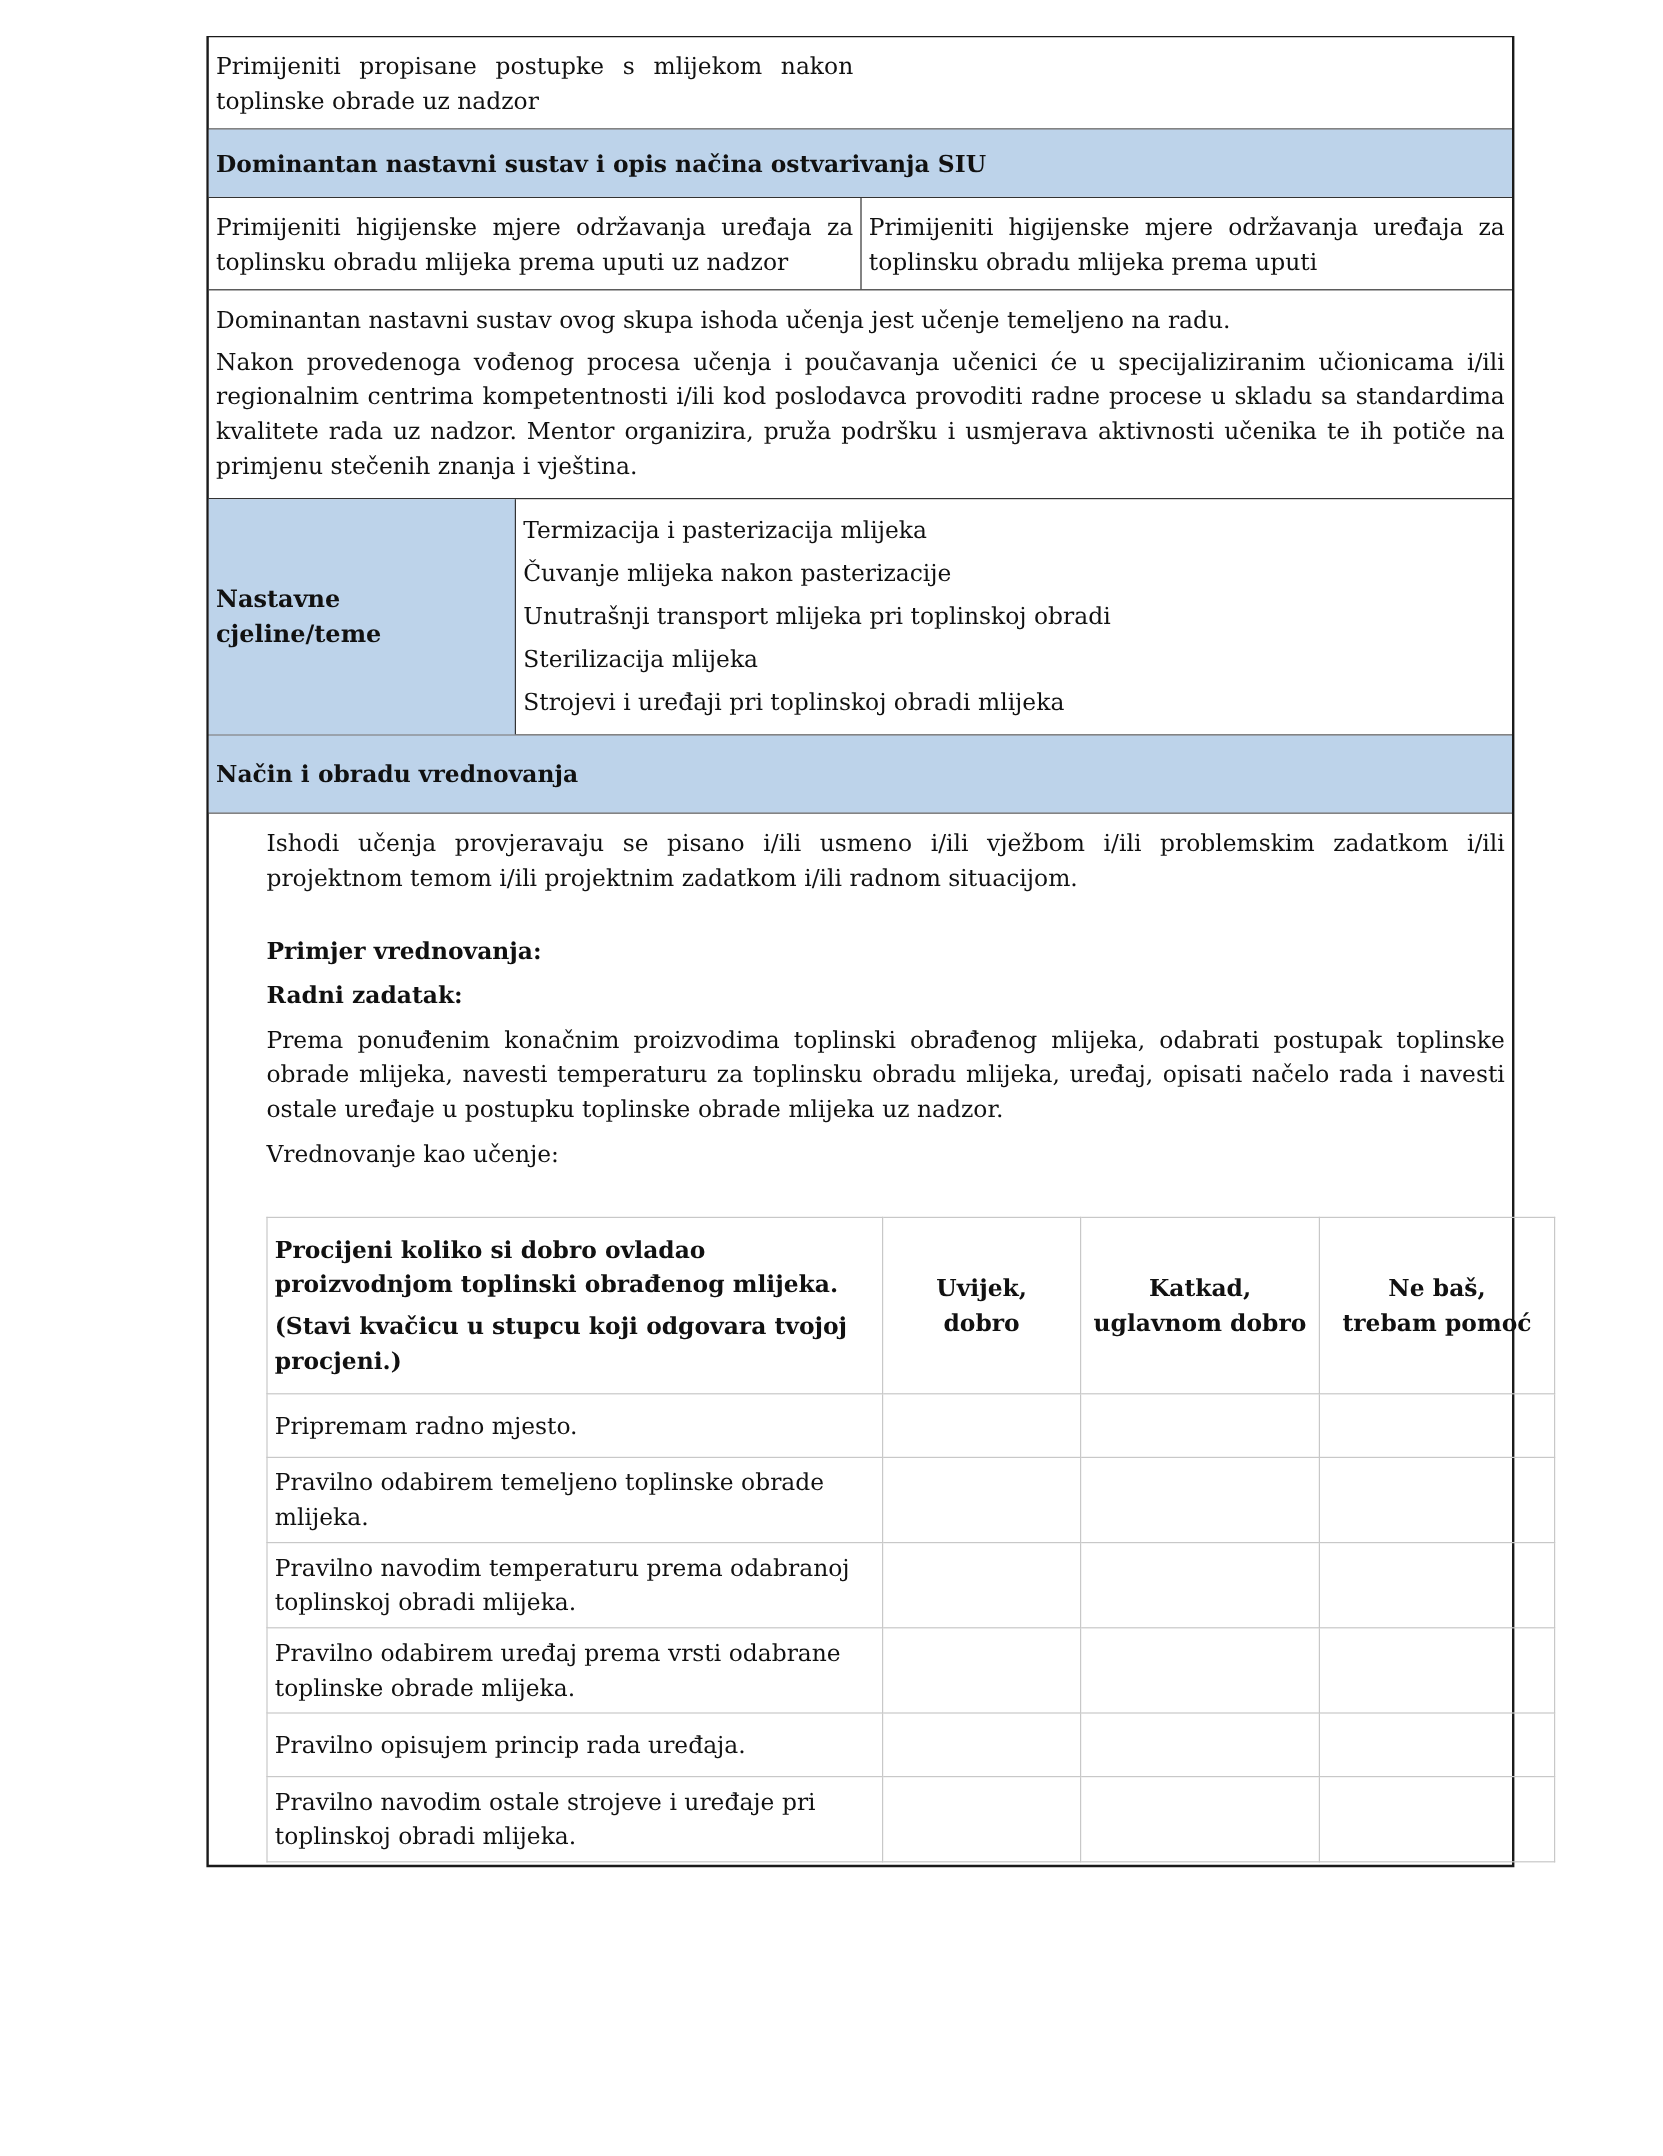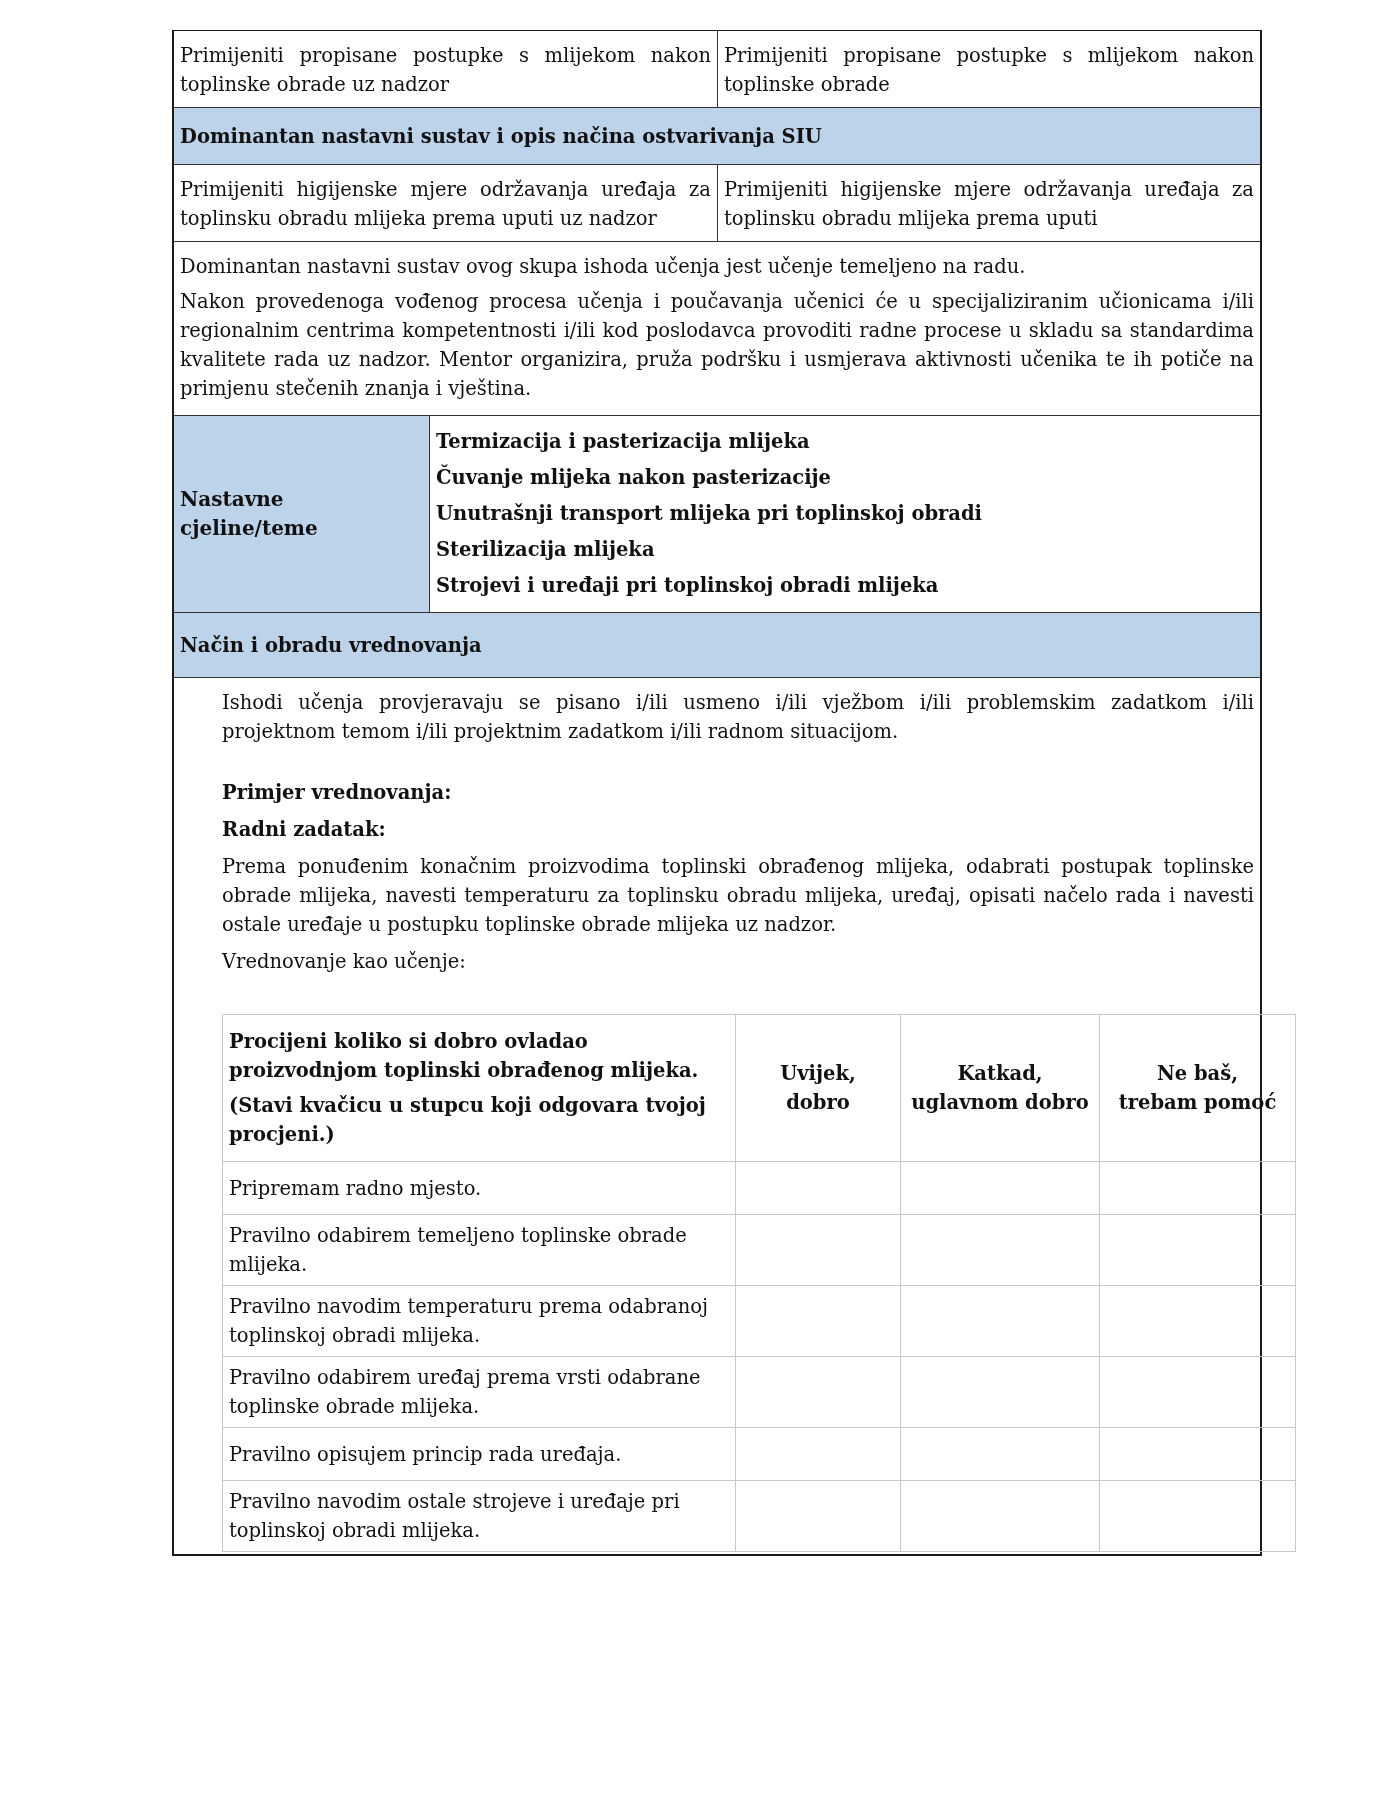--- a/index.html
+++ b/index.html
@@ -18,21 +18,21 @@
     .row:last-child { border-bottom: none; }
     .cell { box-sizing: border-box; padding: 10px 6px 8px 6px; font-size: 19.5px; line-height: 29px; }
     .half { width: 50%; text-align: justify; text-align-last: left; }
     .half + .half { border-left: 1.5px solid #333; }
     .hdr { background: #bdd3ea; font-weight: bold; width: 100%; }
     .hdr.h1 { height: 56px; display: flex; align-items: center; padding: 0 6px; }
     .hdr.h2 { height: 64px; display: flex; align-items: center; padding: 0 6px; }
     .full { width: 100%; text-align: justify; }
     .full p { margin: 0 0 6px 0; }
     .topics-label { width: 243px; background: #bdd3ea; font-weight: bold; display: flex; align-items: center; padding: 2px 6px; font-size: 20px; line-height: 29px; border-right: 1.5px solid #333; }
-    .topics-list { flex: 1; padding: 8px 6px; font-weight: bold; }
+    .topics-list { flex: 1; padding: 8px 6px; }
     .topics-list div { font-size: 19.5px; line-height: 36px; }
     .eval p { margin: 0; }
     .eval .just { text-align: justify; }
     .mt6 { margin-top: 8px !important; }
     .checklist {
       margin: 38px 0 2px 0; width: 1074px; border-collapse: collapse;
       border: 1.5px solid #c8c8c8;
     }
     .checklist td, .checklist th {
       border: 1.5px solid #c8c8c8; font-size: 19.5px; line-height: 29px;
@@ -45,21 +45,20 @@
     .checklist td.box { padding: 0; }
     .hint { display: block; margin-top: 6px; }
   </style>
 </head>
 <body>
 
 <div class="page">
 
   <div class="row">
     <div class="cell half">Primijeniti propisane postupke s mlijekom nakon toplinske obrade uz nadzor</div>
-    <div class="cell half">Primijeniti propisane postupke s mlijekom nakon toplinske obrade</div>
   </div>
   <div class="row">
     <div class="cell hdr h1">Dominantan nastavni sustav i opis načina ostvarivanja SIU</div>
   </div>
 
   <div class="row">
     <div class="cell half">Primijeniti higijenske mjere održavanja uređaja za toplinsku obradu mlijeka prema uputi uz nadzor</div>
     <div class="cell half">Primijeniti higijenske mjere održavanja uređaja za toplinsku obradu mlijeka prema uputi</div>
   </div>
 

